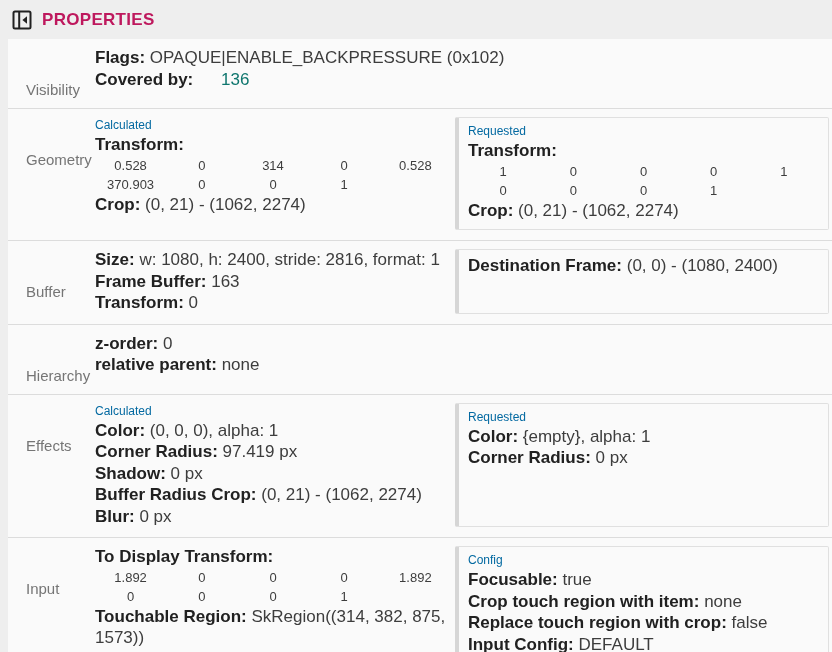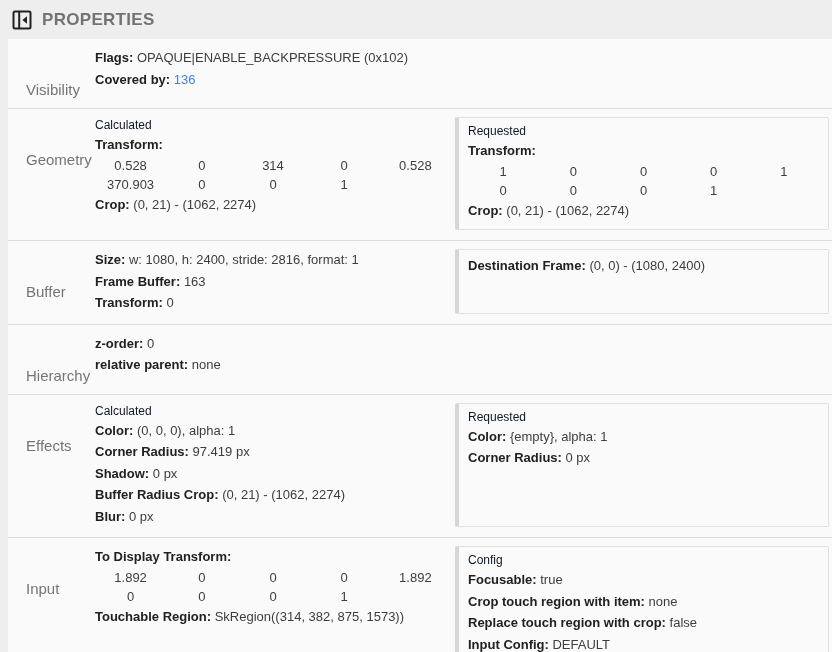--- a/index.html
+++ b/index.html
@@ -15,21 +15,21 @@
     display: flex;
     align-items: center;
     padding-left: 11px;
     gap: 9px;
     background: #eeeeee;
   }
   .header .title {
     font-size: 17px;
     font-weight: bold;
     letter-spacing: 0.3px;
-    color: #737373;
+    color: #be185d;
   }
   .icon-btn {
     width: 22px; height: 22px;
     display: flex; align-items: center; justify-content: center;
     cursor: pointer;
   }
   .card {
     margin-left: 8px;
     background: #fafafa;
     min-height: 613px;
@@ -62,29 +62,29 @@
     flex: 1;
     background: #fafafa;
     border: 1px solid #e0e0e0;
     border-left: 4px solid #d6d6d6;
     border-radius: 2px;
     padding: 5px 9px 8px 9px;
   }
   .muted {
     font-size: 12px;
     line-height: 17px;
-    color: #0f172a;
+    color: #0369a1;
   }
   .row {
-    font-size: 13px;
+    font-size: 17px;
     line-height: 21.5px;
     color: #3d3d3d;
   }
   .row .k { font-weight: bold; color: #212121; }
-  .link { color: #3b82f6; cursor: pointer; text-decoration: none; }
+  .link { color: #0f766e; cursor: pointer; text-decoration: none; margin-left: 23px; }
   .matrix {
     display: grid;
     grid-template-columns: 1fr 1fr 1fr 1fr 1fr;
     width: 100%;
     max-width: 356px;
     text-align: center;
     font-size: 13px;
     line-height: 19px;
     color: #3d3d3d;
   }

